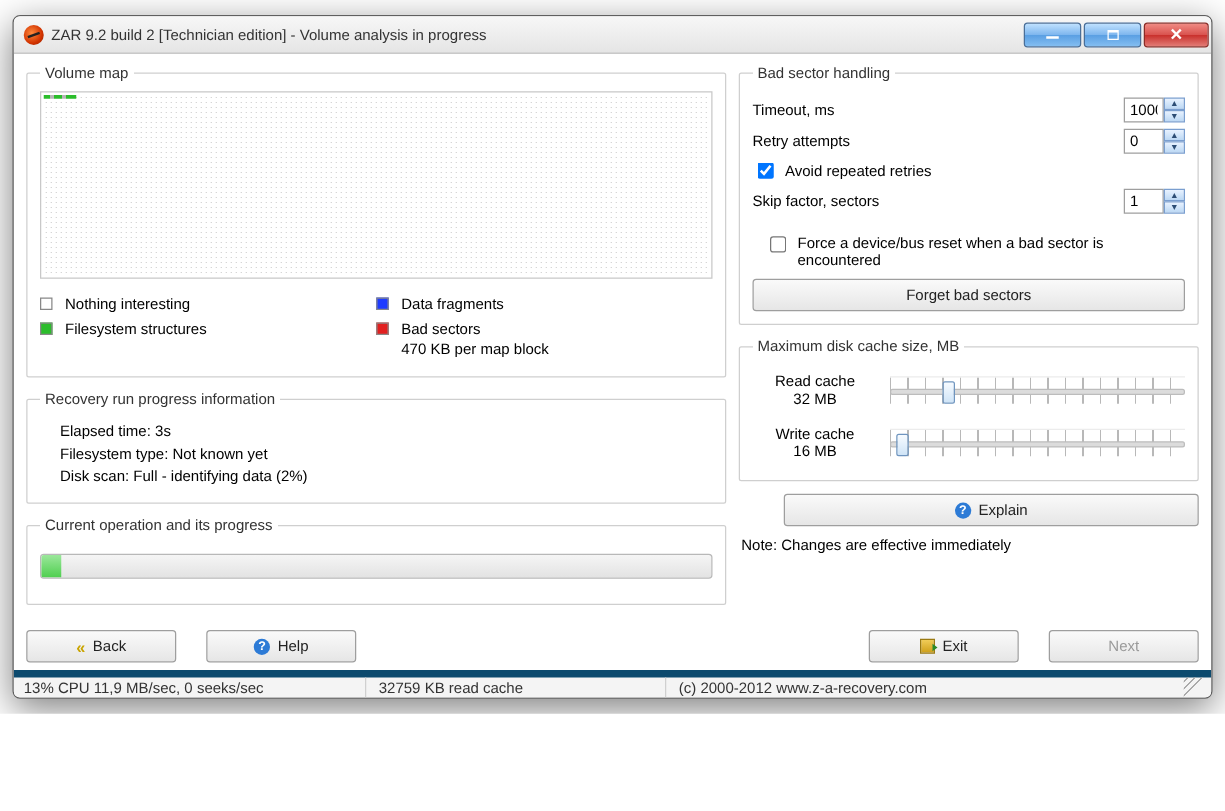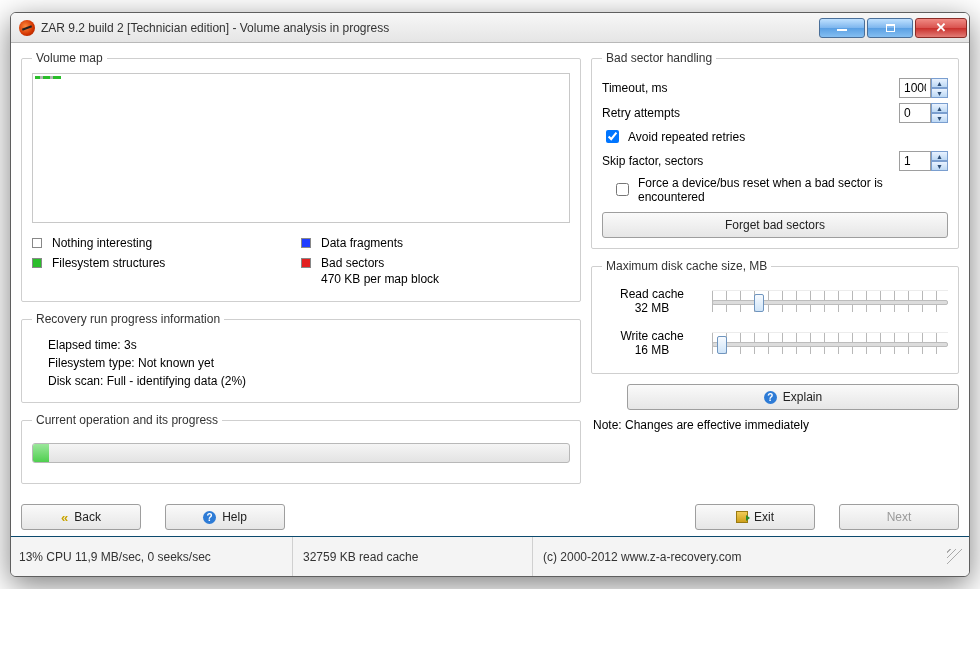--- a/index.html
+++ b/index.html
@@ -153,22 +153,22 @@
     background:#dcdcdc; border:1px solid #bcbcbc; border-radius:2px;
   }
   .slider-thumb{
     position:absolute; top:3px; width:10px; height:18px;
     background:linear-gradient(#f7fbff,#cfe4f7); border:1px solid #6f95bf; border-radius:2px;
   }
 
   .note { margin:8px 2px; }
 
   .statusbar{
-    border-top:1px solid #0c4a6e;
-    height:40px; display:flex; align-items:center;
+    border-top:6px solid #0c4a6e;
+    height:22px; display:flex; align-items:center;
     font-size:12px; color:#333;
     padding:0 6px 0 2px;
     background:#f4f4f4;
   }
   .status-cell{ padding:0 10px; border-right:1px solid #d0d0d0; height:100%; display:flex; align-items:center;}
   .status-cell:first-child{ padding-left:6px; }
   .status-grip{ margin-left:auto; width:16px; height:16px;
     background:
       linear-gradient(135deg, transparent 10px, #aaa 10px, #aaa 11px, transparent 11px),
       linear-gradient(135deg, transparent 6px, #aaa 6px, #aaa 7px, transparent 7px),
@@ -293,21 +293,21 @@
               <input value="1" style="">
               <div class="arrows">
                 <button>▲</button>
                 <button>▼</button>
               </div>
             </div>
           </div>
 
           <div class="chk" style="margin-left:10px;">
             <input type="checkbox" id="force" style="">
-            <label for="force" style="max-width:260px;">Force a device/bus reset when a bad sector is encountered</label>
+            <label for="force" style="max-width:260px;margin-top:11px;">Force a device/bus reset when a bad sector is encountered</label>
           </div>
 
           <div style="margin-top:8px;">
             <button class="win wide">
               <span>Forget bad sectors</span>
             </button>
           </div>
         </fieldset>
 
         <fieldset>

